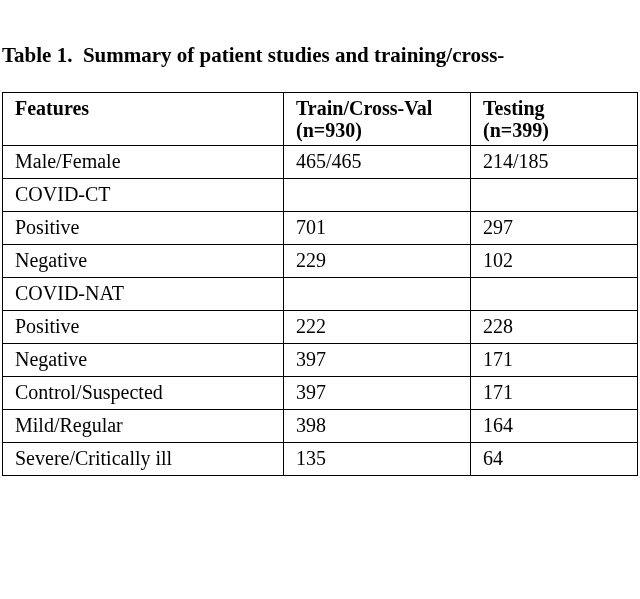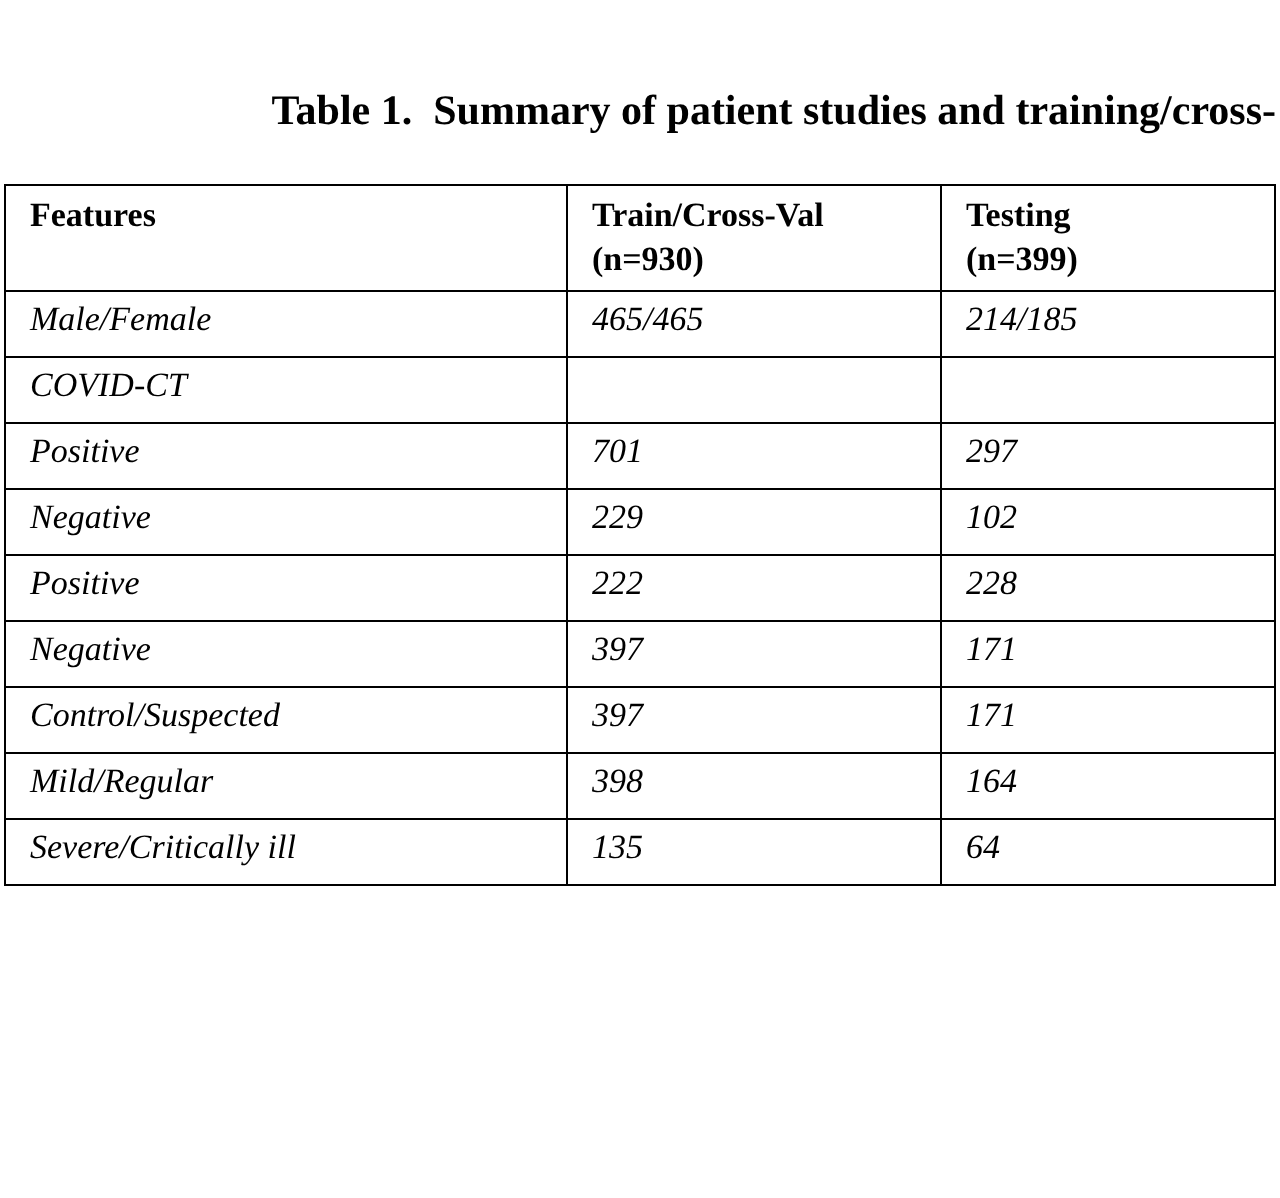--- a/index.html
+++ b/index.html
@@ -15,46 +15,46 @@
     color: #000000;
   }
   .caption {
     font-weight: bold;
     font-size: 21px;
     line-height: 23px;
     padding: 1px 2px 2px 2px;
     margin-top: -3px;
     white-space: pre-wrap;
   }
-  .caption .line { display: block; text-align: right; }
+  .caption .line { display: block; }
   table.data-table {
     border-collapse: collapse;
     margin-left: 2px;
     width: 635px;
     table-layout: fixed;
   }
   table.data-table th,
   table.data-table td {
     border: 1px solid #000000;
-    font-size: 17px;
+    font-size: 20px;
     padding: 4px 6px 4px 12px;
     vertical-align: top;
     text-align: left;
     overflow: hidden;
     white-space: nowrap;
   }
   table.data-table th {
     font-weight: bold;
     line-height: 22px;
   }
   col.c-feature { width: 281px; }
   col.c-train   { width: 187px; }
   col.c-test    { width: 167px; }
   td.indent-2 { padding-left: 58px; margin-top: 20px; }
-  tr.body-row td { height: 24px; font-style: italic; }
+  tr.body-row td { height: 24px; }
   th .sub { display: block; }
 </style>
 </head>
 <body>
 
 <div class="caption">
   <span class="line">Table 1.  Summary of patient studies and training/cross-</span>
 </div>
 
 <table class="data-table">
@@ -91,20 +91,25 @@
       <td class="indent-2">Positive</td>
       <td>701</td>
       <td>297</td>
     </tr>
     <tr class="body-row">
       <td class="indent-2">Negative</td>
       <td>229</td>
       <td>102</td>
     </tr>
     <tr class="body-row">
+      <td>COVID-NAT</td>
+      <td></td>
+      <td></td>
+    </tr>
+    <tr class="body-row">
       <td class="indent-2">Positive</td>
       <td>222</td>
       <td>228</td>
     </tr>
     <tr class="body-row">
       <td class="indent-2">Negative</td>
       <td>397</td>
       <td>171</td>
     </tr>
     <tr class="body-row">

